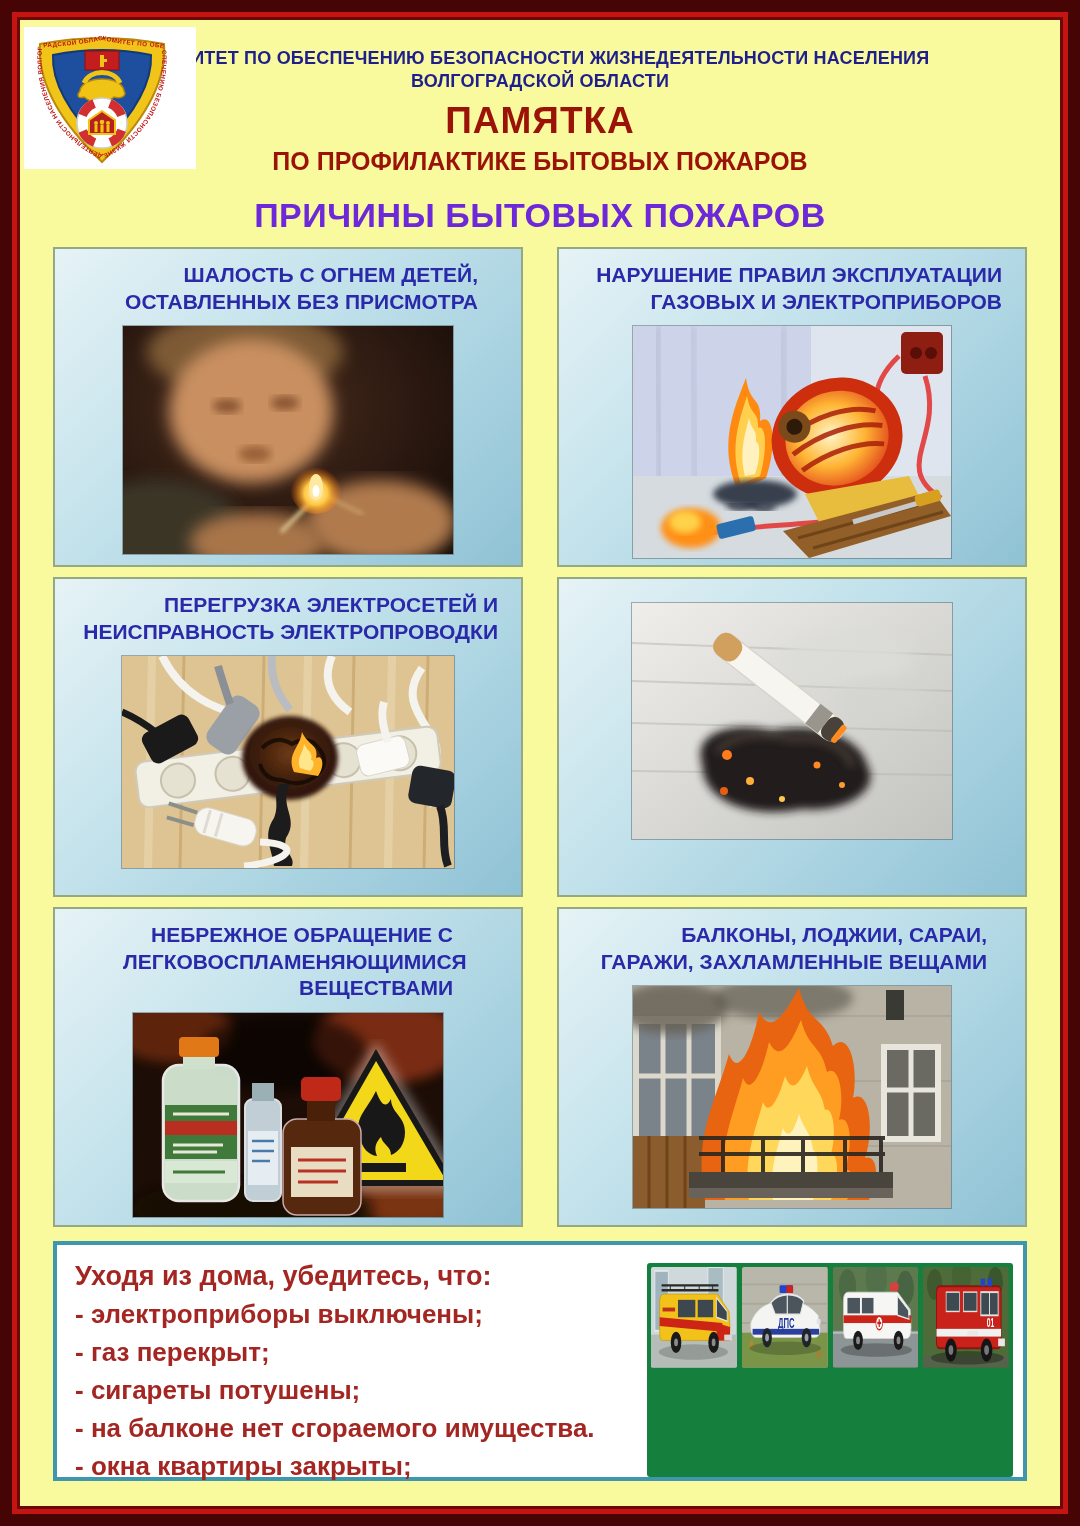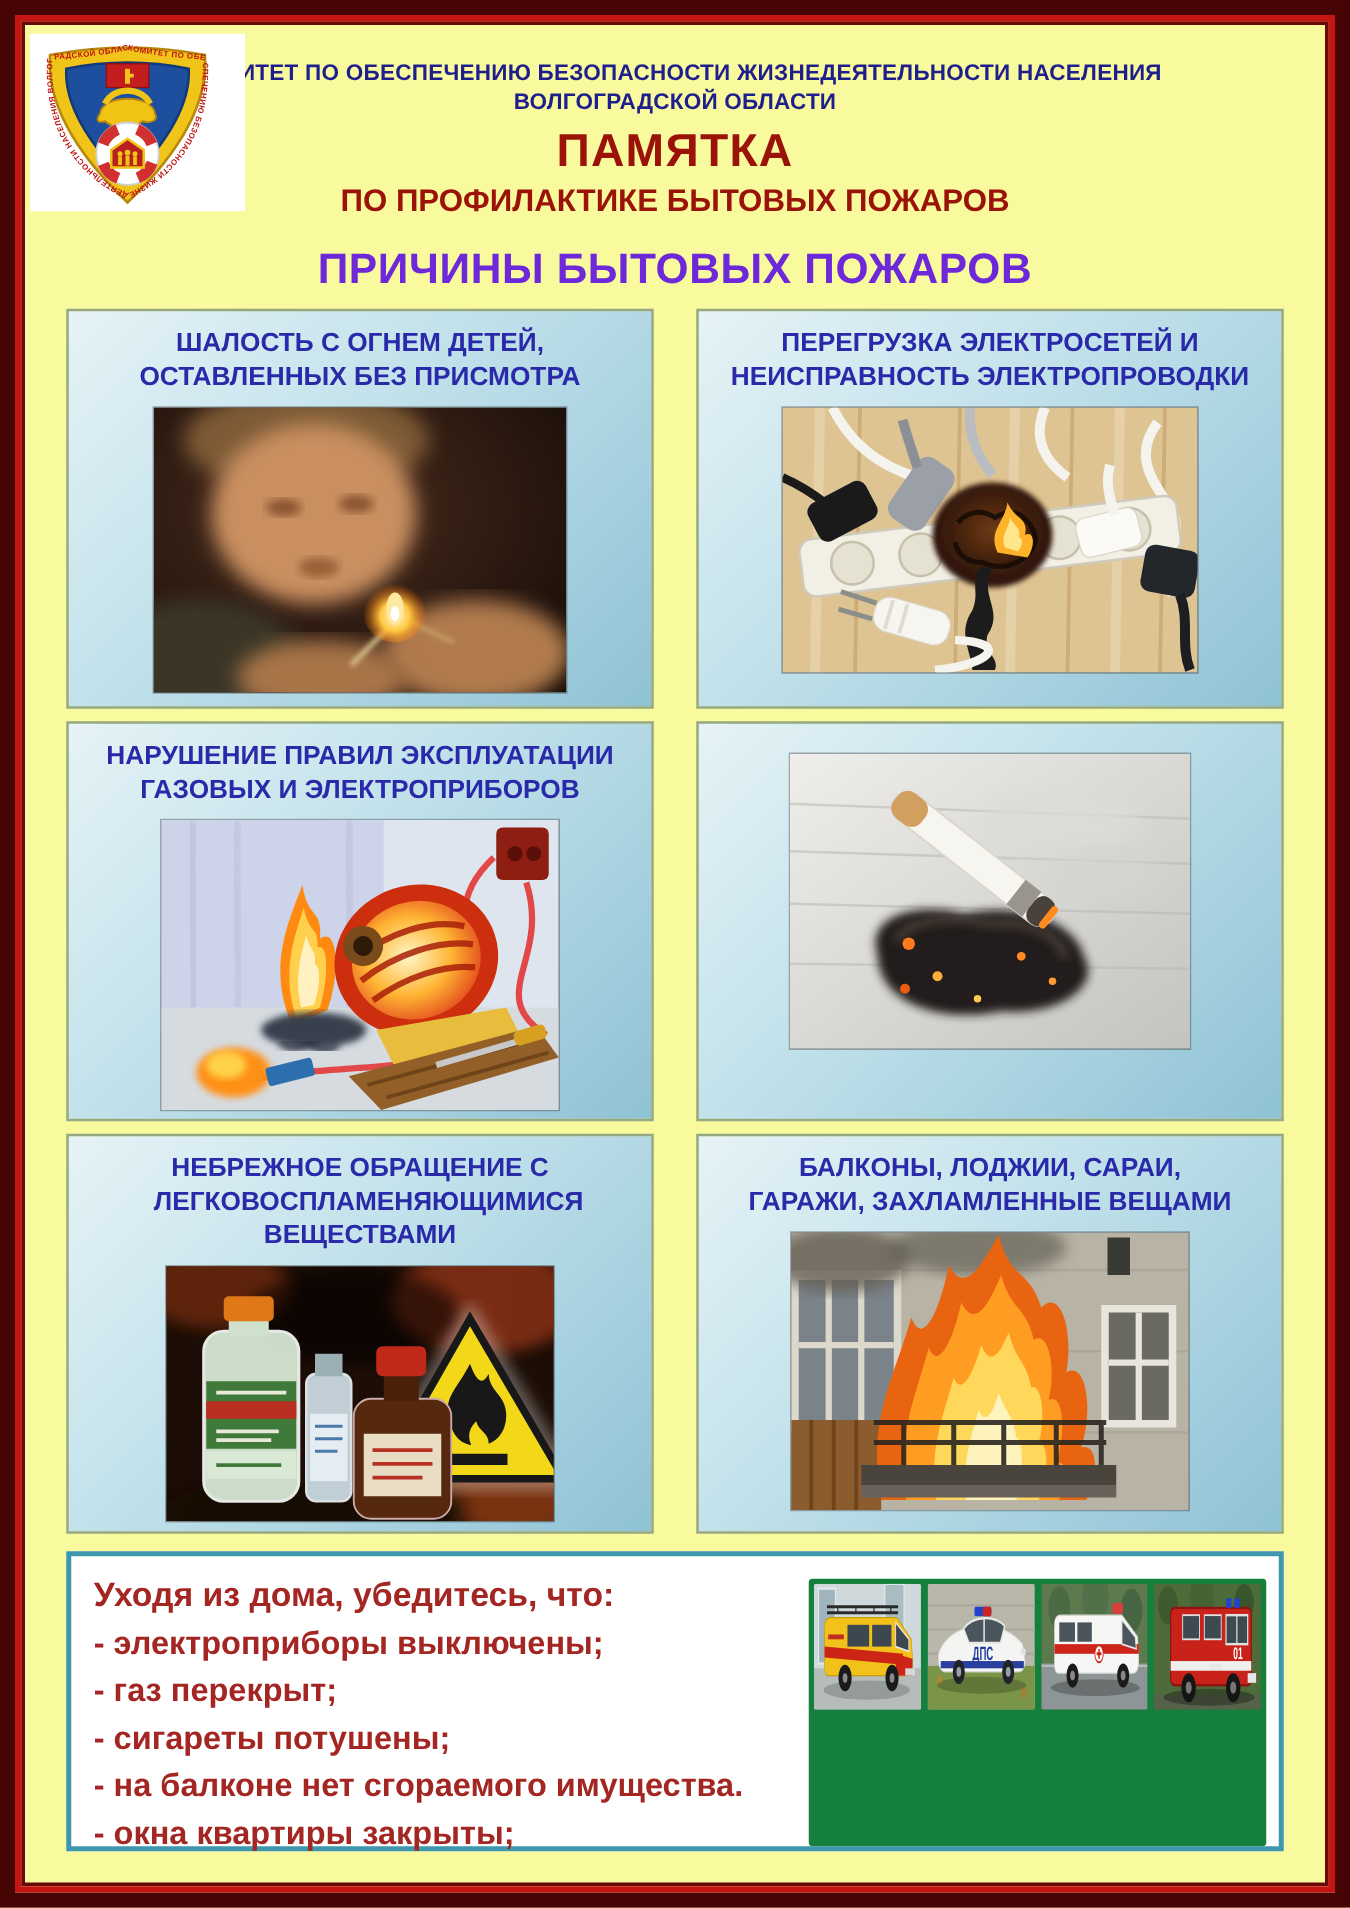--- a/index.html
+++ b/index.html
@@ -13,21 +13,21 @@
   .emblem-patch{position:absolute;left:7px;top:10px;width:172px;height:142px;background:#ffffff;
                 display:flex;align-items:center;justify-content:flex-start;padding-left:2px;box-sizing:border-box;}
   .org{font-size:18px;font-weight:bold;color:#1e1e8c;line-height:1.28;letter-spacing:.2px;}
   .doc-type{font-size:37px;font-weight:bold;color:#9a1208;margin-top:7px;letter-spacing:1px;}
   .doc-sub{font-size:25px;font-weight:bold;color:#9a1208;margin-top:5px;}
   .main-title{font-size:34px;font-weight:bold;color:#6d28d9;margin-top:20px;letter-spacing:.5px;}
   
   .grid{display:grid;grid-template-columns:1fr 1fr;gap:10px 34px;margin:12px 36px 0 36px;}
   .panel{height:320px;box-sizing:border-box;border:2px solid #94a884;
          background:linear-gradient(135deg,#e6f3f6 0%,#bfe0ea 45%,#8fc2d5 100%);
-         text-align:center;padding-top:13px;overflow:hidden;}
+         text-align:right;padding-top:13px;overflow:hidden;}
   .caption{font-size:21px;font-weight:bold;color:#2929aa;line-height:1.27;margin:0 auto;}
   .cap-w380{max-width:380px;} .cap-w390{max-width:390px;} .cap-w420{max-width:420px;} .cap-w330{max-width:330px;}
   .photo{margin:11px auto 0 auto;display:block;background:#777;outline:1px solid rgba(40,40,40,.35);}
   
   .checklist-box{margin:14px 36px 0 36px;height:240px;box-sizing:border-box;background:#ffffff;
                  border:4px solid #3f97ad;display:flex;align-items:center;padding:24px 10px 6px 18px;}
   .check-text{flex:1;padding-top:2px;}
   .check-heading{font-size:27px;font-weight:bold;color:#a42622;line-height:38px;}
   .check-item{font-size:26px;font-weight:bold;color:#a42622;line-height:38px;}
   
@@ -122,83 +122,20 @@
         <ellipse cx="135" cy="216" rx="68" ry="30" fill="#a8744a" filter="url(#b8)"></ellipse>
         <line x1="158" y1="206" x2="192" y2="172" stroke="#d8c28e" stroke-width="4" filter="url(#b2)"></line>
         <line x1="240" y1="188" x2="200" y2="169" stroke="#c49a62" stroke-width="4" filter="url(#b2)"></line>
         <circle cx="193" cy="162" r="26" fill="url(#p1flame)"></circle>
         <ellipse cx="193" cy="161" rx="7" ry="13" fill="#ffe9a0"></ellipse>
         <ellipse cx="193" cy="165" rx="3.5" ry="6" fill="#ffffff"></ellipse>
       </svg>
     </div>
 
     <div class="panel">
-      <div class="caption cap-w420">ПЕРЕГРУЗКА ЭЛЕКТРОСЕТЕЙ И НЕИСПРАВНОСТЬ ЭЛЕКТРОПРОВОДКИ</div>
-      <svg class="photo" width="332" height="212" viewBox="0 0 332 212">
-        <defs>
-          <radialGradient id="p3char" cx="50%" cy="45%" r="60%">
-            <stop offset="0%" stop-color="#6e3a16"></stop>
-                <stop offset="60%" stop-color="#3a1c0a"></stop>
-                <stop offset="100%" stop-color="#2a1206"></stop>
-          </radialGradient>
-          <filter id="p3b2">
-                <feGaussianBlur stdDeviation="2"></feGaussianBlur>
-              </filter>
-        </defs>
-        <rect width="332" height="212" fill="#dfc493"></rect>
-        <g stroke="#c9a86f" stroke-width="3" opacity=".8">
-          <line x1="62" y1="0" x2="58" y2="212"></line>
-              <line x1="142" y1="0" x2="138" y2="212"></line>
-          <line x1="232" y1="0" x2="228" y2="212"></line>
-              <line x1="306" y1="0" x2="302" y2="212"></line>
-        </g>
-        <g stroke="#e9d9b4" stroke-width="8" opacity=".6">
-          <line x1="30" y1="0" x2="26" y2="212"></line>
-              <line x1="186" y1="0" x2="182" y2="212"></line>
-              <line x1="270" y1="0" x2="266" y2="212"></line>
-        </g>
-        <path d="M40,0 C60,40 92,52 120,60" stroke="#f4f3ee" stroke-width="8" fill="none"></path>
-        <path d="M210,0 C198,28 214,46 228,56" stroke="#f4f3ee" stroke-width="8" fill="none"></path>
-        <path d="M300,12 C278,42 300,62 312,84 C322,104 300,122 312,150" stroke="#f4f3ee" stroke-width="8" fill="none"></path>
-        <path d="M150,0 C148,24 158,42 168,54" stroke="#b9bcc0" stroke-width="8" fill="none"></path>
-        <g transform="rotate(-7 166 110)">
-          <rect x="14" y="88" width="304" height="46" rx="10" fill="#f2efe4" stroke="#cfcabb" stroke-width="2"></rect>
-          <g fill="#e6e2d2" stroke="#c6c0ac" stroke-width="2">
-            <circle cx="55" cy="111" r="17"></circle>
-                <circle cx="110" cy="111" r="17"></circle>
-                <circle cx="165" cy="111" r="17"></circle>
-            <circle cx="222" cy="111" r="17"></circle>
-                <circle cx="278" cy="111" r="17"></circle>
-          </g>
-        </g>
-        <rect x="22" y="66" width="52" height="34" rx="8" fill="#1a1a1a" transform="rotate(-28 48 83)"></rect>
-        <path d="M0,56 C14,62 26,70 36,78" stroke="#1a1a1a" stroke-width="7" fill="none"></path>
-        <rect x="82" y="52" width="58" height="34" rx="10" fill="#9aa0a6" transform="rotate(-55 111 69)"></rect>
-        <path d="M96,10 C100,24 104,36 108,48" stroke="#8a9096" stroke-width="8" fill="none"></path>
-        <ellipse cx="168" cy="102" rx="48" ry="42" fill="url(#p3char)" filter="url(#p3b2)"></ellipse>
-        <path d="M140,92 q14,-14 30,-4 q18,-10 28,6 q10,14 -4,26 q-16,12 -34,4 q-18,0 -22,-16" fill="none" stroke="#120a04" stroke-width="4" opacity=".8"></path>
-        <path d="M172,116 C164,98 178,92 180,76 C186,90 197,88 194,102 C201,98 203,110 196,120 Z" fill="#ffb32a"></path>
-        <path d="M178,112 C174,102 181,98 182,88 C186,96 191,96 189,104 C193,104 192,112 188,115 Z" fill="#ffe68a"></path>
-        <path d="M168,128 C156,150 178,162 164,182 C160,196 174,200 170,210 L152,210 C150,192 140,180 152,162 C158,148 150,140 158,128 Z" fill="#1c1c1c"></path>
-        <rect x="236" y="84" width="50" height="32" rx="8" fill="#fbfaf6" stroke="#d8d5c8" transform="rotate(-14 261 100)"></rect>
-        <path d="M262,46 C258,60 262,74 266,86" stroke="#f4f3ee" stroke-width="8" fill="none"></path>
-        <rect x="288" y="112" width="44" height="38" rx="8" fill="#23262a" transform="rotate(10 310 131)"></rect>
-        <path d="M318,150 C326,170 318,190 326,210" stroke="#1c1e22" stroke-width="8" fill="none"></path>
-        <g transform="rotate(16 100 172)">
-          <rect x="72" y="156" width="62" height="28" rx="12" fill="#f6f5f0" stroke="#d8d5c8"></rect>
-          <line x1="84" y1="158" x2="84" y2="182" stroke="#dedbd0" stroke-width="3"></line>
-          <line x1="96" y1="158" x2="96" y2="182" stroke="#dedbd0" stroke-width="3"></line>
-          <line x1="42" y1="163" x2="72" y2="164" stroke="#8a8f8a" stroke-width="4"></line>
-          <line x1="44" y1="177" x2="72" y2="177" stroke="#8a8f8a" stroke-width="4"></line>
-        </g>
-        <path d="M138,186 C184,188 166,206 122,210" stroke="#f4f3ee" stroke-width="7" fill="none"></path>
-      </svg>
-    </div>
-
-    <div class="panel">
       <div class="caption cap-w420">НАРУШЕНИЕ ПРАВИЛ ЭКСПЛУАТАЦИИ ГАЗОВЫХ И ЭЛЕКТРОПРИБОРОВ</div>
       <svg class="photo" width="318" height="232" viewBox="0 0 318 232">
         <defs>
           <radialGradient id="p2glow" cx="45%" cy="45%" r="60%">
             <stop offset="0%" stop-color="#fff6c8"></stop>
                 <stop offset="55%" stop-color="#ffb534"></stop>
                 <stop offset="100%" stop-color="#e2491c"></stop>
           </radialGradient>
           <filter id="p2b3">
                 <feGaussianBlur stdDeviation="3"></feGaussianBlur>
@@ -229,20 +166,83 @@
               <circle cx="168" cy="88" r="8" fill="#2e1a08"></circle>
         </g>
         <polygon points="172,168 276,150 290,178 186,196" fill="#e8bc3c"></polygon>
         <polygon points="150,205 300,165 318,190 176,232" fill="#925f28"></polygon>
         <path d="M165,212 L300,175 M180,222 L310,186" stroke="#6e4418" stroke-width="3"></path>
         <line x1="220" y1="196" x2="296" y2="174" stroke="#c8c8c8" stroke-width="5"></line>
         <rect x="282" y="166" width="26" height="12" rx="4" fill="#d8a020" transform="rotate(-16 295 172)"></rect>
         <ellipse cx="58" cy="202" rx="30" ry="20" fill="#ff9018" filter="url(#p2b3)"></ellipse>
         <ellipse cx="52" cy="196" rx="16" ry="11" fill="#ffd24a" filter="url(#p2b3)"></ellipse>
         <rect x="84" y="194" width="38" height="15" rx="3" fill="#2b6fae" transform="rotate(-14 103 201)"></rect>
+      </svg>
+    </div>
+
+    <div class="panel">
+      <div class="caption cap-w420">ПЕРЕГРУЗКА ЭЛЕКТРОСЕТЕЙ И НЕИСПРАВНОСТЬ ЭЛЕКТРОПРОВОДКИ</div>
+      <svg class="photo" width="332" height="212" viewBox="0 0 332 212">
+        <defs>
+          <radialGradient id="p3char" cx="50%" cy="45%" r="60%">
+            <stop offset="0%" stop-color="#6e3a16"></stop>
+                <stop offset="60%" stop-color="#3a1c0a"></stop>
+                <stop offset="100%" stop-color="#2a1206"></stop>
+          </radialGradient>
+          <filter id="p3b2">
+                <feGaussianBlur stdDeviation="2"></feGaussianBlur>
+              </filter>
+        </defs>
+        <rect width="332" height="212" fill="#dfc493"></rect>
+        <g stroke="#c9a86f" stroke-width="3" opacity=".8">
+          <line x1="62" y1="0" x2="58" y2="212"></line>
+              <line x1="142" y1="0" x2="138" y2="212"></line>
+          <line x1="232" y1="0" x2="228" y2="212"></line>
+              <line x1="306" y1="0" x2="302" y2="212"></line>
+        </g>
+        <g stroke="#e9d9b4" stroke-width="8" opacity=".6">
+          <line x1="30" y1="0" x2="26" y2="212"></line>
+              <line x1="186" y1="0" x2="182" y2="212"></line>
+              <line x1="270" y1="0" x2="266" y2="212"></line>
+        </g>
+        <path d="M40,0 C60,40 92,52 120,60" stroke="#f4f3ee" stroke-width="8" fill="none"></path>
+        <path d="M210,0 C198,28 214,46 228,56" stroke="#f4f3ee" stroke-width="8" fill="none"></path>
+        <path d="M300,12 C278,42 300,62 312,84 C322,104 300,122 312,150" stroke="#f4f3ee" stroke-width="8" fill="none"></path>
+        <path d="M150,0 C148,24 158,42 168,54" stroke="#b9bcc0" stroke-width="8" fill="none"></path>
+        <g transform="rotate(-7 166 110)">
+          <rect x="14" y="88" width="304" height="46" rx="10" fill="#f2efe4" stroke="#cfcabb" stroke-width="2"></rect>
+          <g fill="#e6e2d2" stroke="#c6c0ac" stroke-width="2">
+            <circle cx="55" cy="111" r="17"></circle>
+                <circle cx="110" cy="111" r="17"></circle>
+                <circle cx="165" cy="111" r="17"></circle>
+            <circle cx="222" cy="111" r="17"></circle>
+                <circle cx="278" cy="111" r="17"></circle>
+          </g>
+        </g>
+        <rect x="22" y="66" width="52" height="34" rx="8" fill="#1a1a1a" transform="rotate(-28 48 83)"></rect>
+        <path d="M0,56 C14,62 26,70 36,78" stroke="#1a1a1a" stroke-width="7" fill="none"></path>
+        <rect x="82" y="52" width="58" height="34" rx="10" fill="#9aa0a6" transform="rotate(-55 111 69)"></rect>
+        <path d="M96,10 C100,24 104,36 108,48" stroke="#8a9096" stroke-width="8" fill="none"></path>
+        <ellipse cx="168" cy="102" rx="48" ry="42" fill="url(#p3char)" filter="url(#p3b2)"></ellipse>
+        <path d="M140,92 q14,-14 30,-4 q18,-10 28,6 q10,14 -4,26 q-16,12 -34,4 q-18,0 -22,-16" fill="none" stroke="#120a04" stroke-width="4" opacity=".8"></path>
+        <path d="M172,116 C164,98 178,92 180,76 C186,90 197,88 194,102 C201,98 203,110 196,120 Z" fill="#ffb32a"></path>
+        <path d="M178,112 C174,102 181,98 182,88 C186,96 191,96 189,104 C193,104 192,112 188,115 Z" fill="#ffe68a"></path>
+        <path d="M168,128 C156,150 178,162 164,182 C160,196 174,200 170,210 L152,210 C150,192 140,180 152,162 C158,148 150,140 158,128 Z" fill="#1c1c1c"></path>
+        <rect x="236" y="84" width="50" height="32" rx="8" fill="#fbfaf6" stroke="#d8d5c8" transform="rotate(-14 261 100)"></rect>
+        <path d="M262,46 C258,60 262,74 266,86" stroke="#f4f3ee" stroke-width="8" fill="none"></path>
+        <rect x="288" y="112" width="44" height="38" rx="8" fill="#23262a" transform="rotate(10 310 131)"></rect>
+        <path d="M318,150 C326,170 318,190 326,210" stroke="#1c1e22" stroke-width="8" fill="none"></path>
+        <g transform="rotate(16 100 172)">
+          <rect x="72" y="156" width="62" height="28" rx="12" fill="#f6f5f0" stroke="#d8d5c8"></rect>
+          <line x1="84" y1="158" x2="84" y2="182" stroke="#dedbd0" stroke-width="3"></line>
+          <line x1="96" y1="158" x2="96" y2="182" stroke="#dedbd0" stroke-width="3"></line>
+          <line x1="42" y1="163" x2="72" y2="164" stroke="#8a8f8a" stroke-width="4"></line>
+          <line x1="44" y1="177" x2="72" y2="177" stroke="#8a8f8a" stroke-width="4"></line>
+        </g>
+        <path d="M138,186 C184,188 166,206 122,210" stroke="#f4f3ee" stroke-width="7" fill="none"></path>
       </svg>
     </div>
 
     <div class="panel">
       <svg class="photo" width="320" height="236" viewBox="0 0 320 236">
         <defs>
           <linearGradient id="p4bg" x1="0" y1="0" x2="1" y2="1">
             <stop offset="0%" stop-color="#efeeea"></stop>
                 <stop offset="100%" stop-color="#c3c3bf"></stop>
           </linearGradient>

